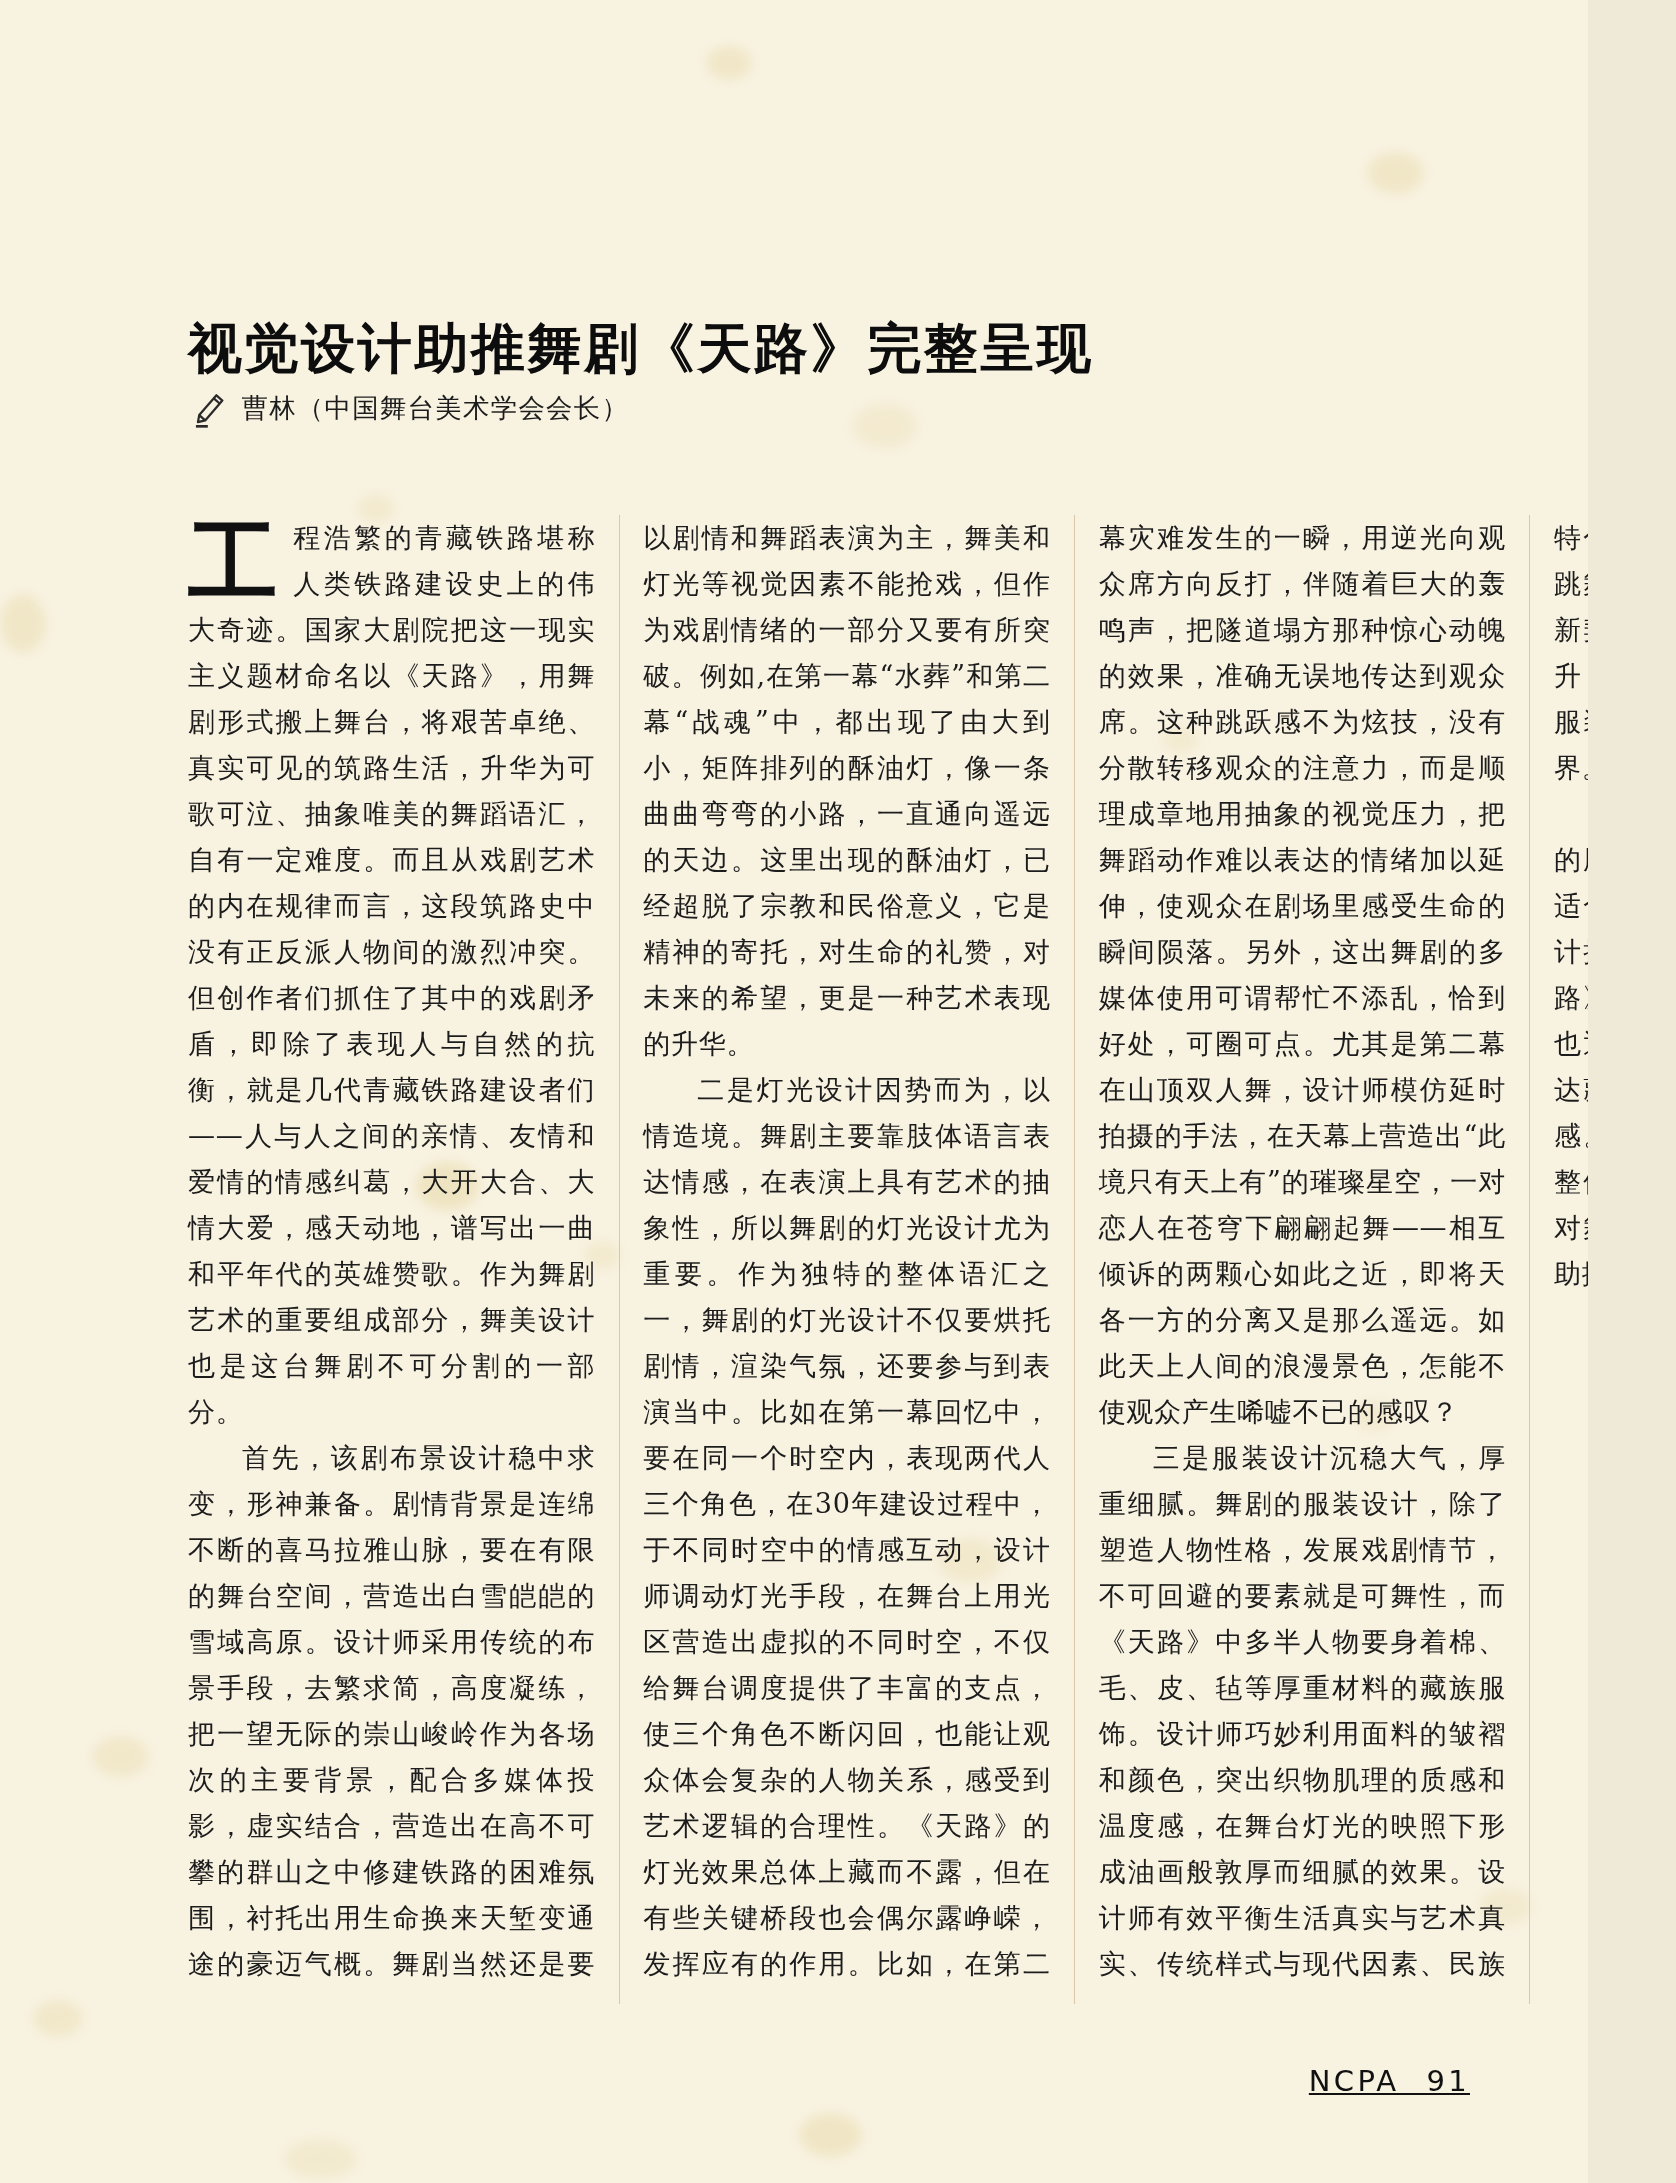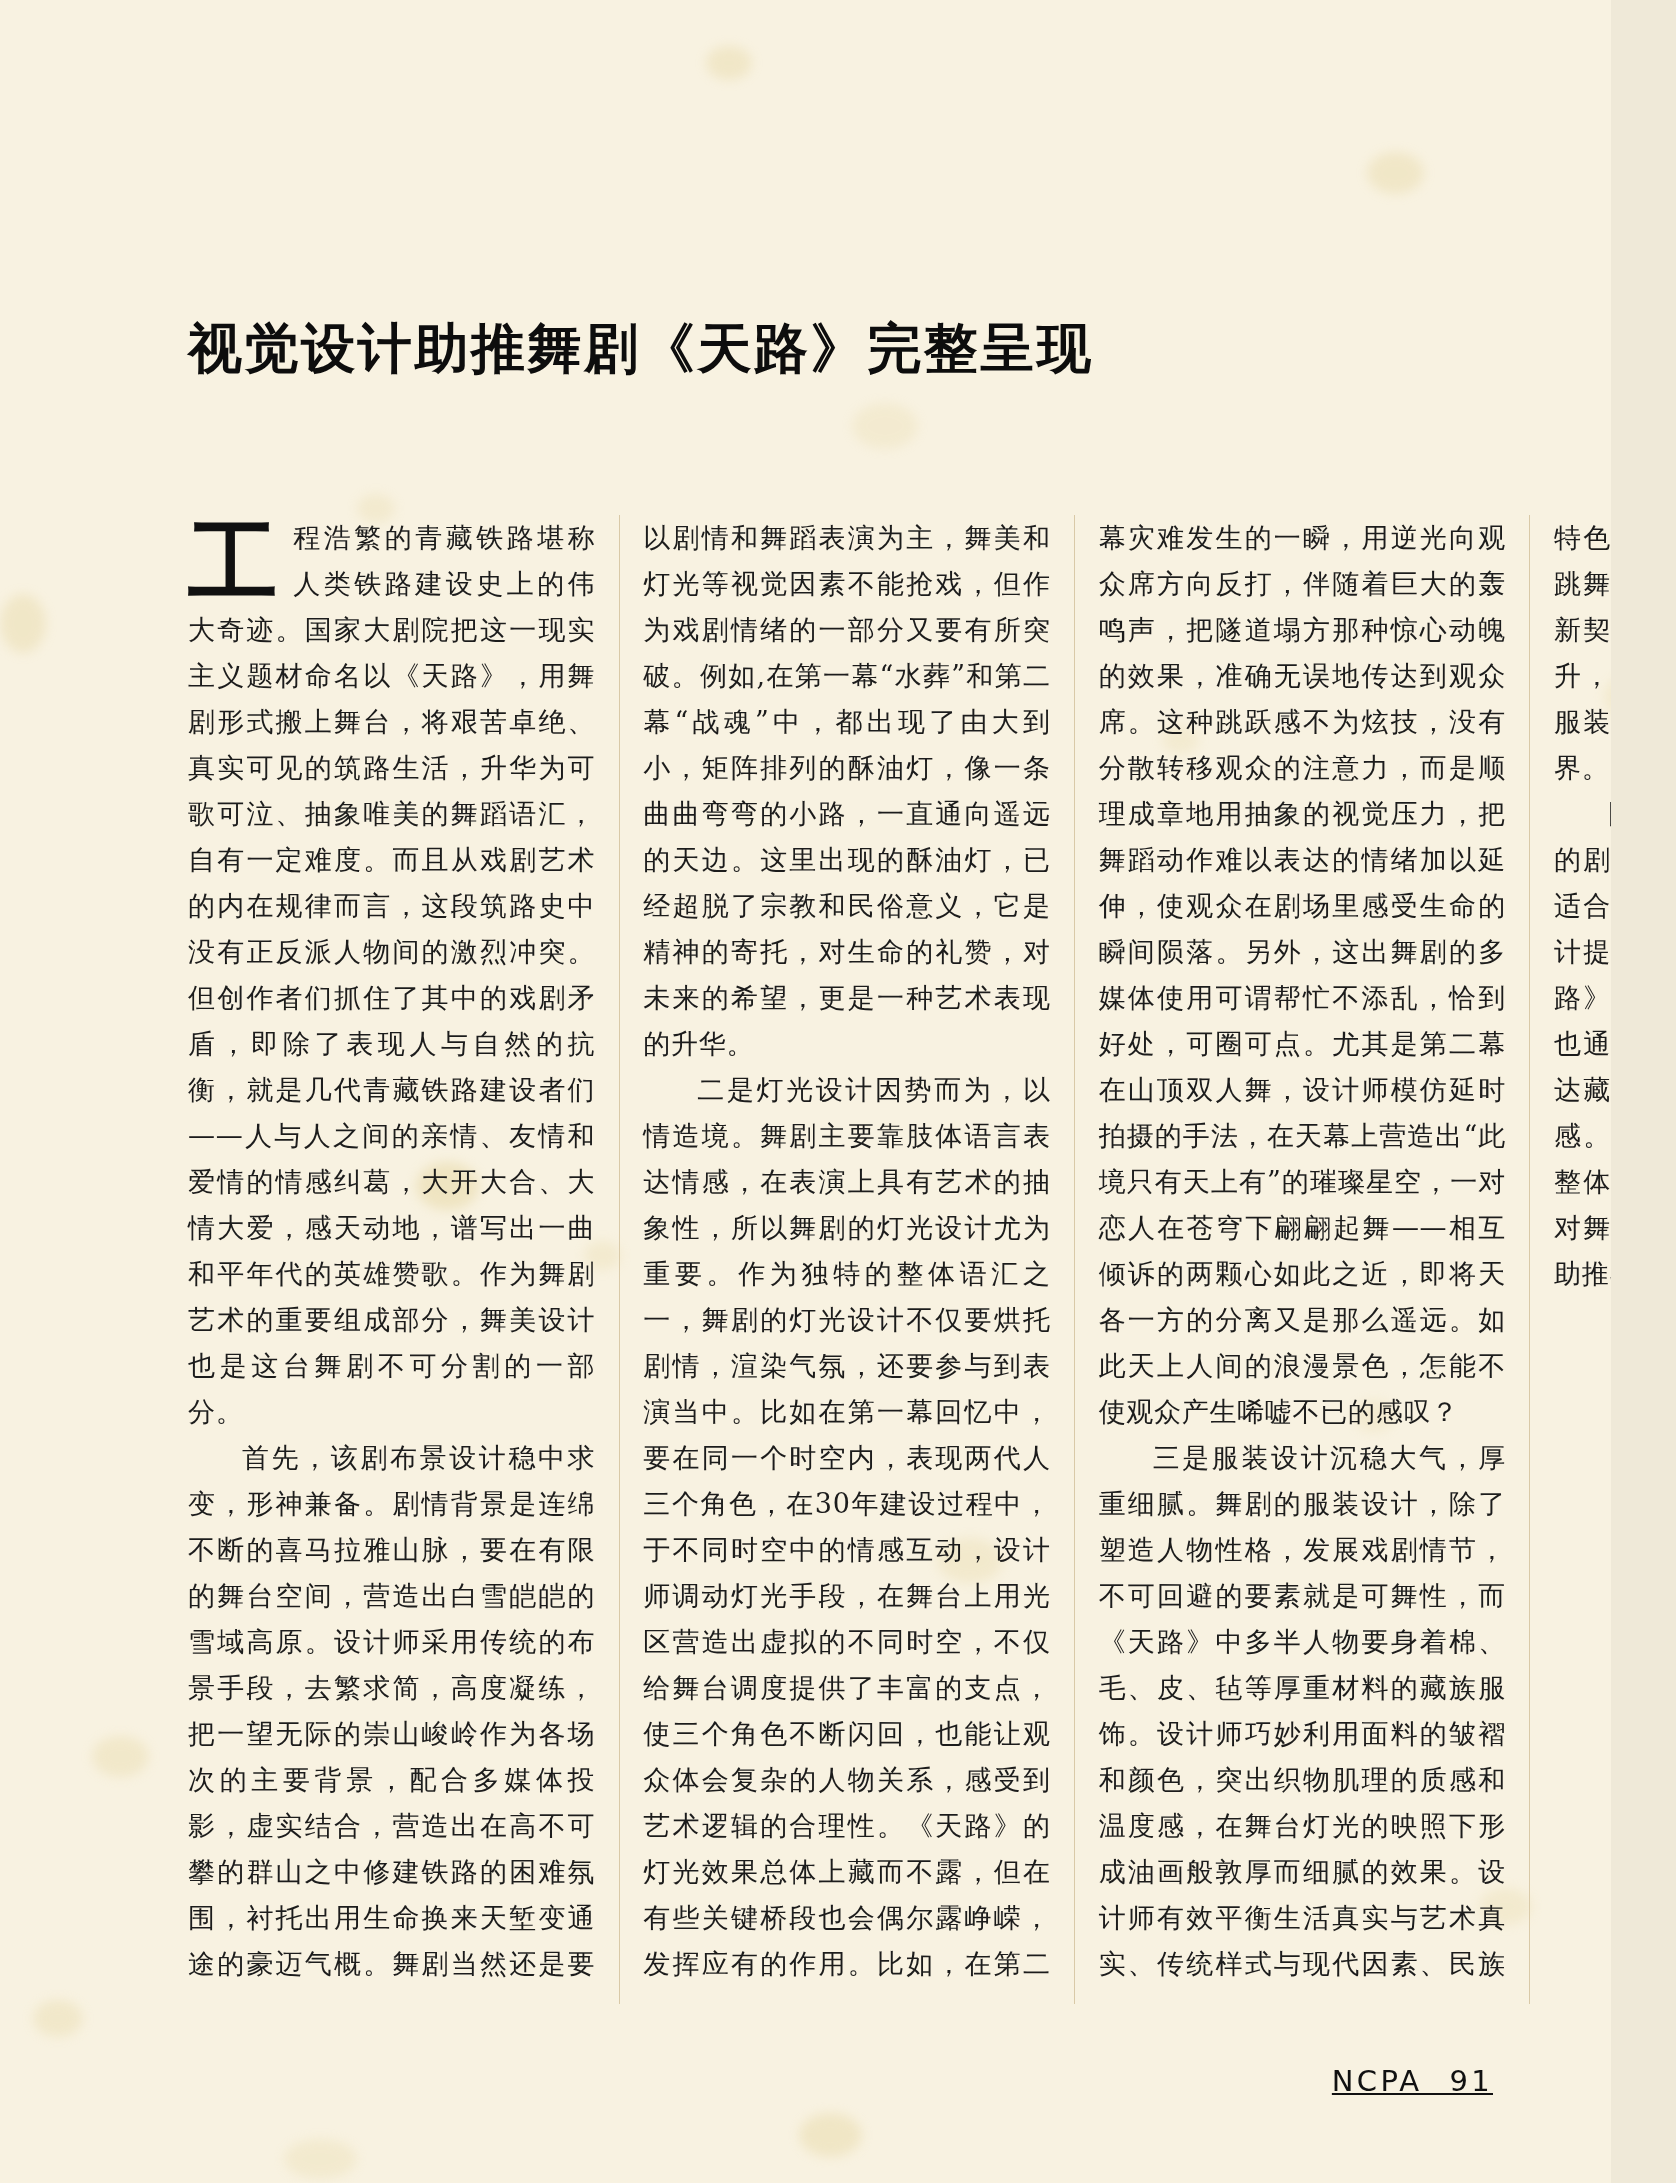--- a/index.html
+++ b/index.html
@@ -6,21 +6,20 @@
   body{
     width:1676px;height:2183px;
     background:#efe9d8;
     font-family:"DejaVu Serif", serif;
   }
   .page{
     position:relative;
     width:1588px;height:2183px;
     background:#f8f2e1;
     overflow:hidden;
-    padding-left:23px;
   }
   
   .stain{
     position:absolute;border-radius:50%;
     background:#decb87;opacity:.28;filter:blur(6px);
     pointer-events:none;
   }
   .stain:nth-of-type(1){left:706px;top:46px;width:46px;height:34px;}
   .stain:nth-of-type(2){left:852px;top:403px;width:66px;height:46px;opacity:.18;}
   .stain:nth-of-type(3){left:1367px;top:152px;width:57px;height:42px;}
@@ -103,20 +102,31 @@
   <i class="stain"></i>
   <i class="stain"></i>
   <i class="stain"></i>
   <i class="stain"></i>
   <i class="stain"></i>
   <i class="stain"></i>
   <i class="stain"></i>
 
   <h1 class="title">视觉设计助推舞剧《天路》完整呈现</h1>
 
+  <div class="byline">
+    <svg class="pencil" viewBox="0 0 28 31" aria-hidden="true">
+      <g fill="none" stroke="#2a2a2a" stroke-width="1.7" stroke-linejoin="round">
+        <path d="M7 20.5 L20 5.5 L24.5 9.5 L11.5 24.5 L6 25.8 Z"></path>
+        <path d="M18 7.8 L22.4 11.7"></path>
+        <path d="M7 20.5 L11.5 24.5"></path>
+      </g>
+      <path d="M4.5 29 L13.5 29" stroke="#2a2a2a" stroke-width="2"></path>
+    </svg>
+    <span>曹林（中国舞台美术学会会长）</span>
+  </div>
 
   <div class="article">
     <p>
       <span class="dropcap">工</span><span>程浩繁的青藏铁路堪称人类铁路建设史上的伟大奇迹。国家大剧院把这一现实主义题材命名以《天路》，用舞剧形式搬上舞台，将艰苦卓绝、真实可见的筑路生活，升华为可歌可泣、抽象唯美的舞蹈语汇，自有一定难度。而且从戏剧艺术的内在规律而言，这段筑路史中没有正反派人物间的激烈冲突。但创作者们抓住了其中的戏剧矛盾，即除了表现人与自然的抗衡，就是几代青藏铁路建设者们——人与人之间的亲情、友情和爱情的情感纠葛，大开大合、大情大爱，感天动地，谱写出一曲和平年代的英雄赞歌。作为舞剧艺术的重要组成部分，舞美设计也是这台舞剧不可分割的一部分。</span>
     </p>
     <p class="indent">首先，该剧布景设计稳中求变，形神兼备。剧情背景是连绵不断的喜马拉雅山脉，要在有限的舞台空间，营造出白雪皑皑的雪域高原。设计师采用传统的布景手段，去繁求简，高度凝练，把一望无际的崇山峻岭作为各场次的主要背景，配合多媒体投影，虚实结合，营造出在高不可攀的群山之中修建铁路的困难氛围，衬托出用生命换来天堑变通途的豪迈气概。舞剧当然还是要以剧情和舞蹈表演为主，舞美和灯光等视觉因素不能抢戏，但作为戏剧情绪的一部分又要有所突破。例如,在第一幕“水葬”和第二幕“战魂”中，都出现了由大到小，矩阵排列的酥油灯，像一条曲曲弯弯的小路，一直通向遥远的天边。这里出现的酥油灯，已经超脱了宗教和民俗意义，它是精神的寄托，对生命的礼赞，对未来的希望，更是一种艺术表现的升华。</p>
     <p class="indent">二是灯光设计因势而为，以情造境。舞剧主要靠肢体语言表达情感，在表演上具有艺术的抽象性，所以舞剧的灯光设计尤为重要。作为独特的整体语汇之一，舞剧的灯光设计不仅要烘托剧情，渲染气氛，还要参与到表演当中。比如在第一幕回忆中，要在同一个时空内，表现两代人三个角色，在30年建设过程中，于不同时空中的情感互动，设计师调动灯光手段，在舞台上用光区营造出虚拟的不同时空，不仅给舞台调度提供了丰富的支点，使三个角色不断闪回，也能让观众体会复杂的人物关系，感受到艺术逻辑的合理性。《天路》的灯光效果总体上藏而不露，但在有些关键桥段也会偶尔露峥嵘，发挥应有的作用。比如，在第二幕灾难发生的一瞬，用逆光向观众席方向反打，伴随着巨大的轰鸣声，把隧道塌方那种惊心动魄的效果，准确无误地传达到观众席。这种跳跃感不为炫技，没有分散转移观众的注意力，而是顺理成章地用抽象的视觉压力，把舞蹈动作难以表达的情绪加以延伸，使观众在剧场里感受生命的瞬间陨落。另外，这出舞剧的多媒体使用可谓帮忙不添乱，恰到好处，可圈可点。尤其是第二幕在山顶双人舞，设计师模仿延时拍摄的手法，在天幕上营造出“此境只有天上有”的璀璨星空，一对恋人在苍穹下翩翩起舞——相互倾诉的两颗心如此之近，即将天各一方的分离又是那么遥远。如此天上人间的浪漫景色，怎能不使观众产生唏嘘不已的感叹？</p>
     <p class="indent">三是服装设计沉稳大气，厚重细腻。舞剧的服装设计，除了塑造人物性格，发展戏剧情节，不可回避的要素就是可舞性，而《天路》中多半人物要身着棉、毛、皮、毡等厚重材料的藏族服饰。设计师巧妙利用面料的皱褶和颜色，突出织物肌理的质感和温度感，在舞台灯光的映照下形成油画般敦厚而细腻的效果。设计师有效平衡生活真实与艺术真实、传统样式与现代因素、民族特色与时尚风格，如同戴着镣铐跳舞，把众多限定因素转化为创新契机，把生活之美加以凝练提升，结合当代审美趣味，使舞剧服装设计达到一种新的高度和境界。</p>
     <p class="indent">
       <span>国家大剧院拥有现代化装置的剧场和宽广的舞台空间，非常适合舞剧表演，也给舞台美术设计提供了良好的物质条件。《天路》不仅讲述筑路英雄的情怀，也通过讴歌铺设天路的壮举，表达藏族人民建设美丽家园的幸福感。舞台艺术的内在张力，来自整体气氛的协调一致，视觉设计对舞剧《天路》完整呈现起到了助推器的作用。</span>

